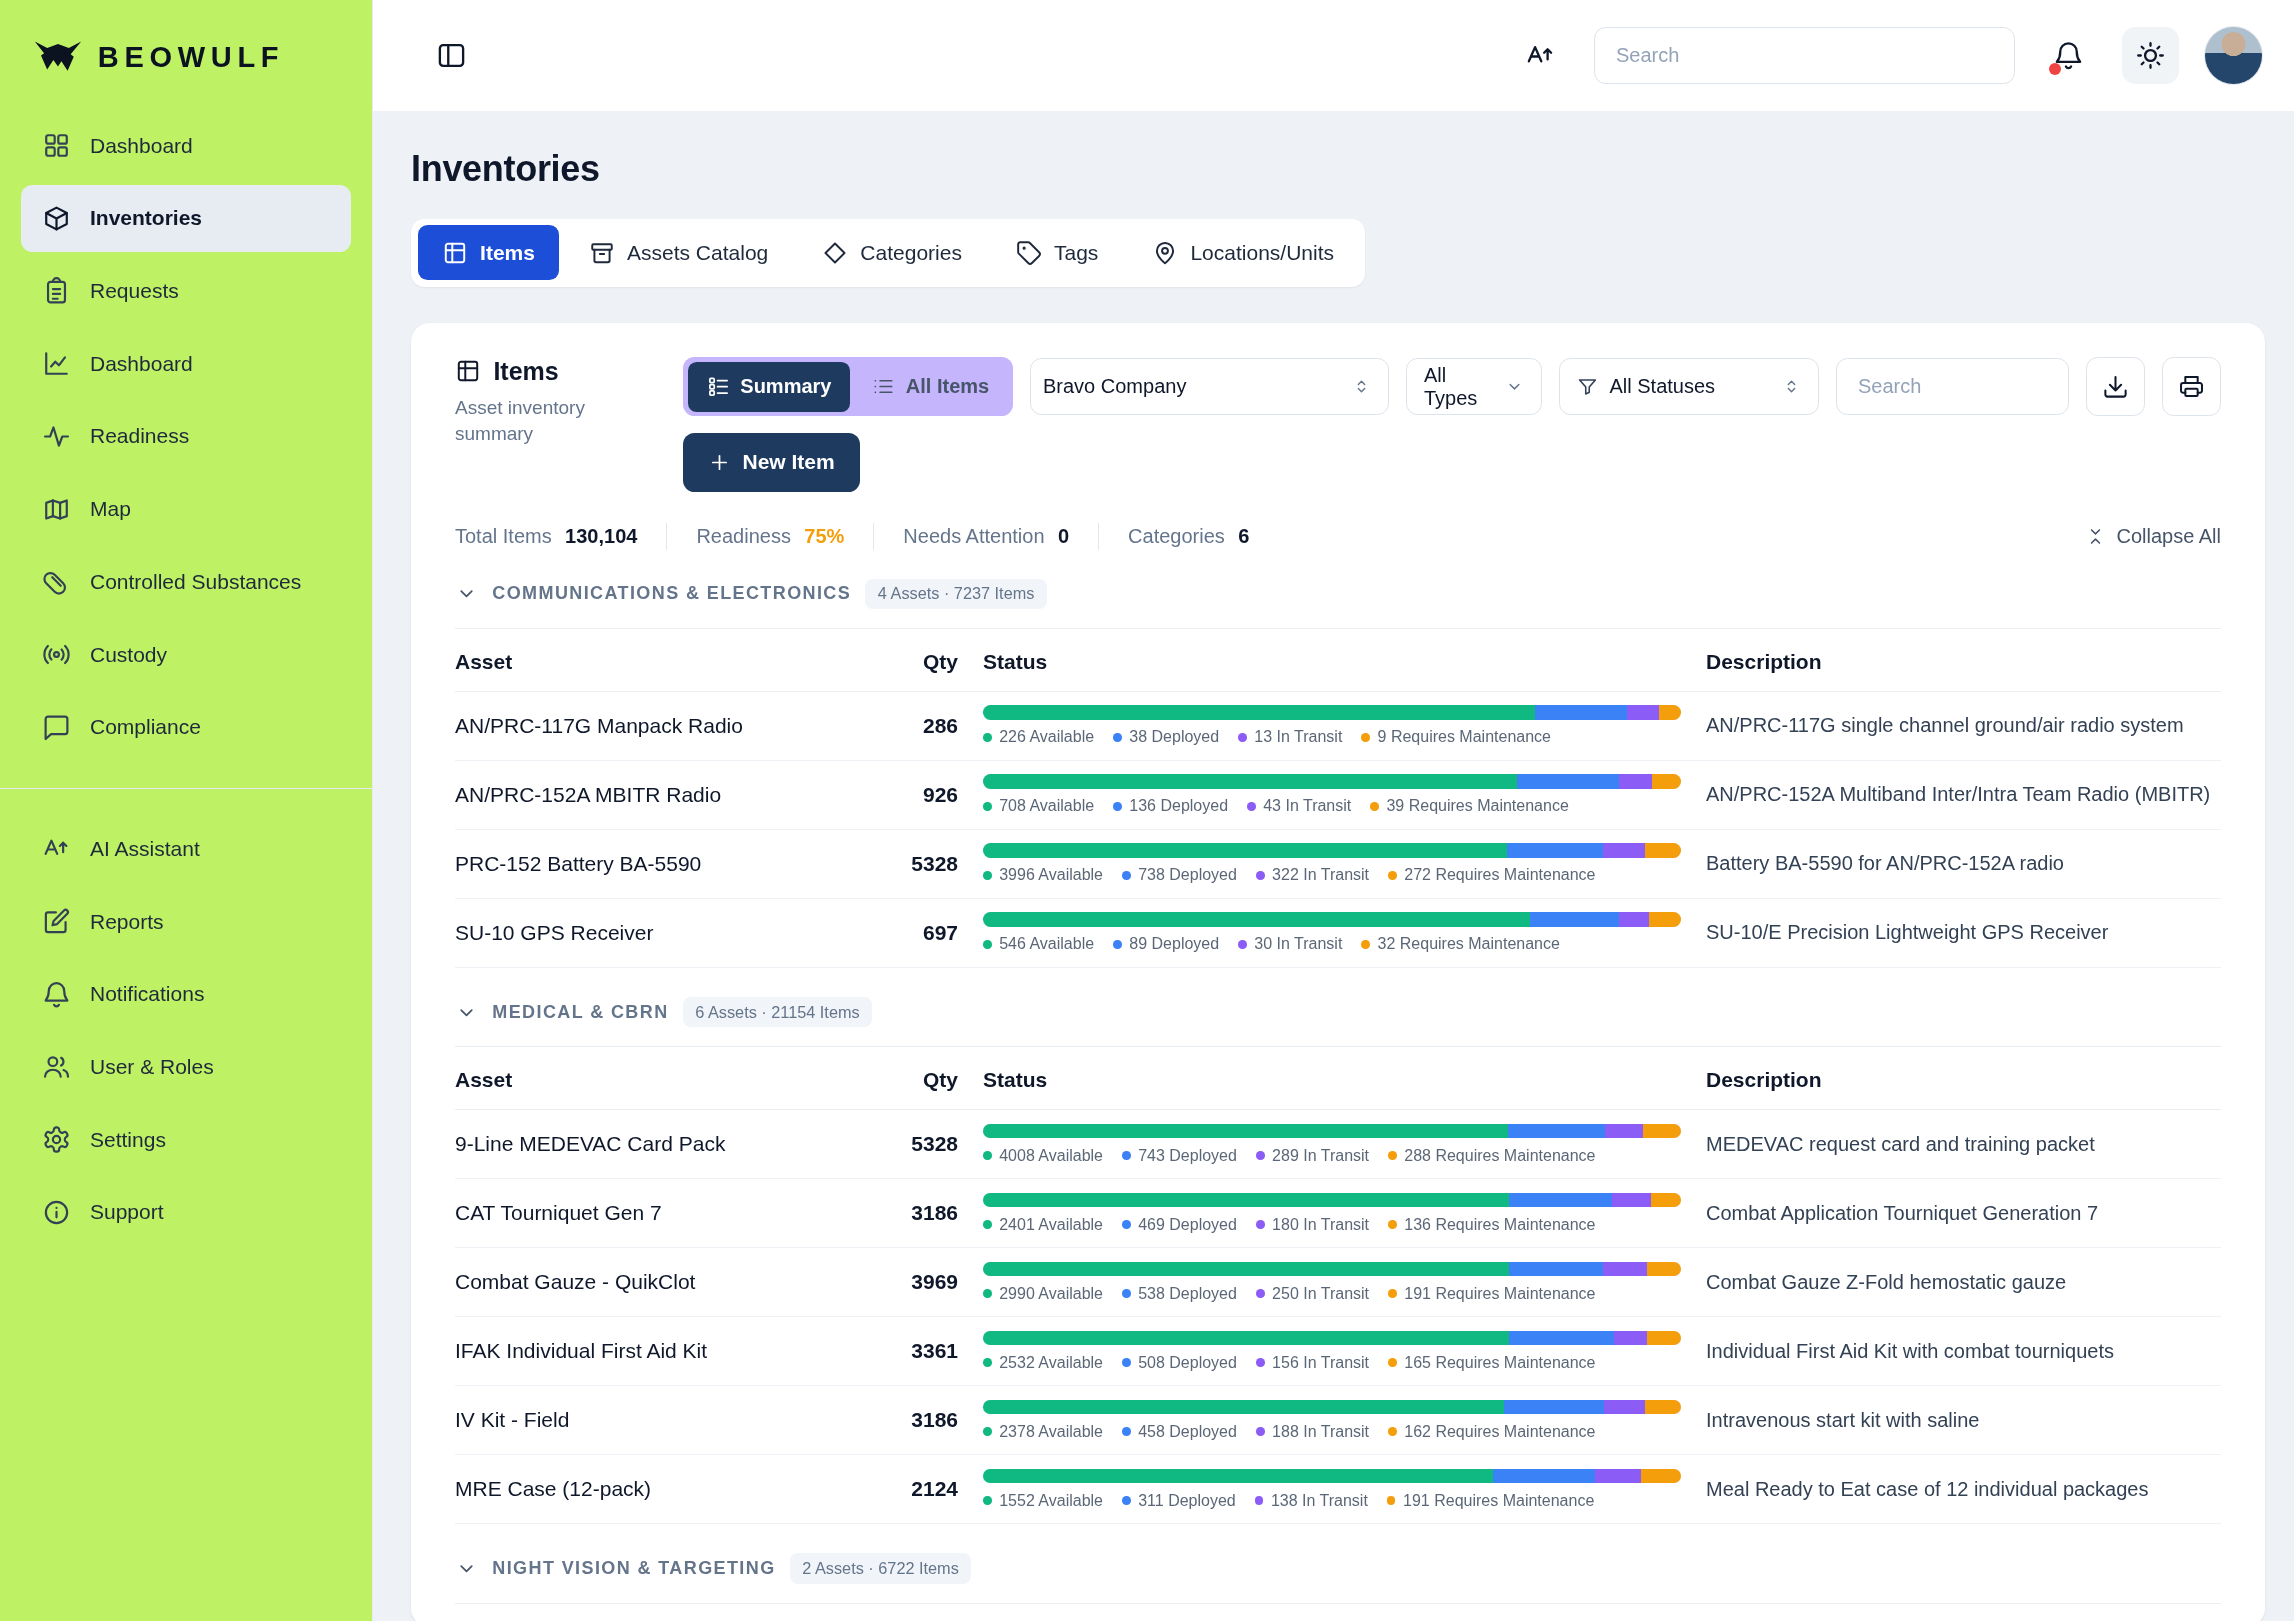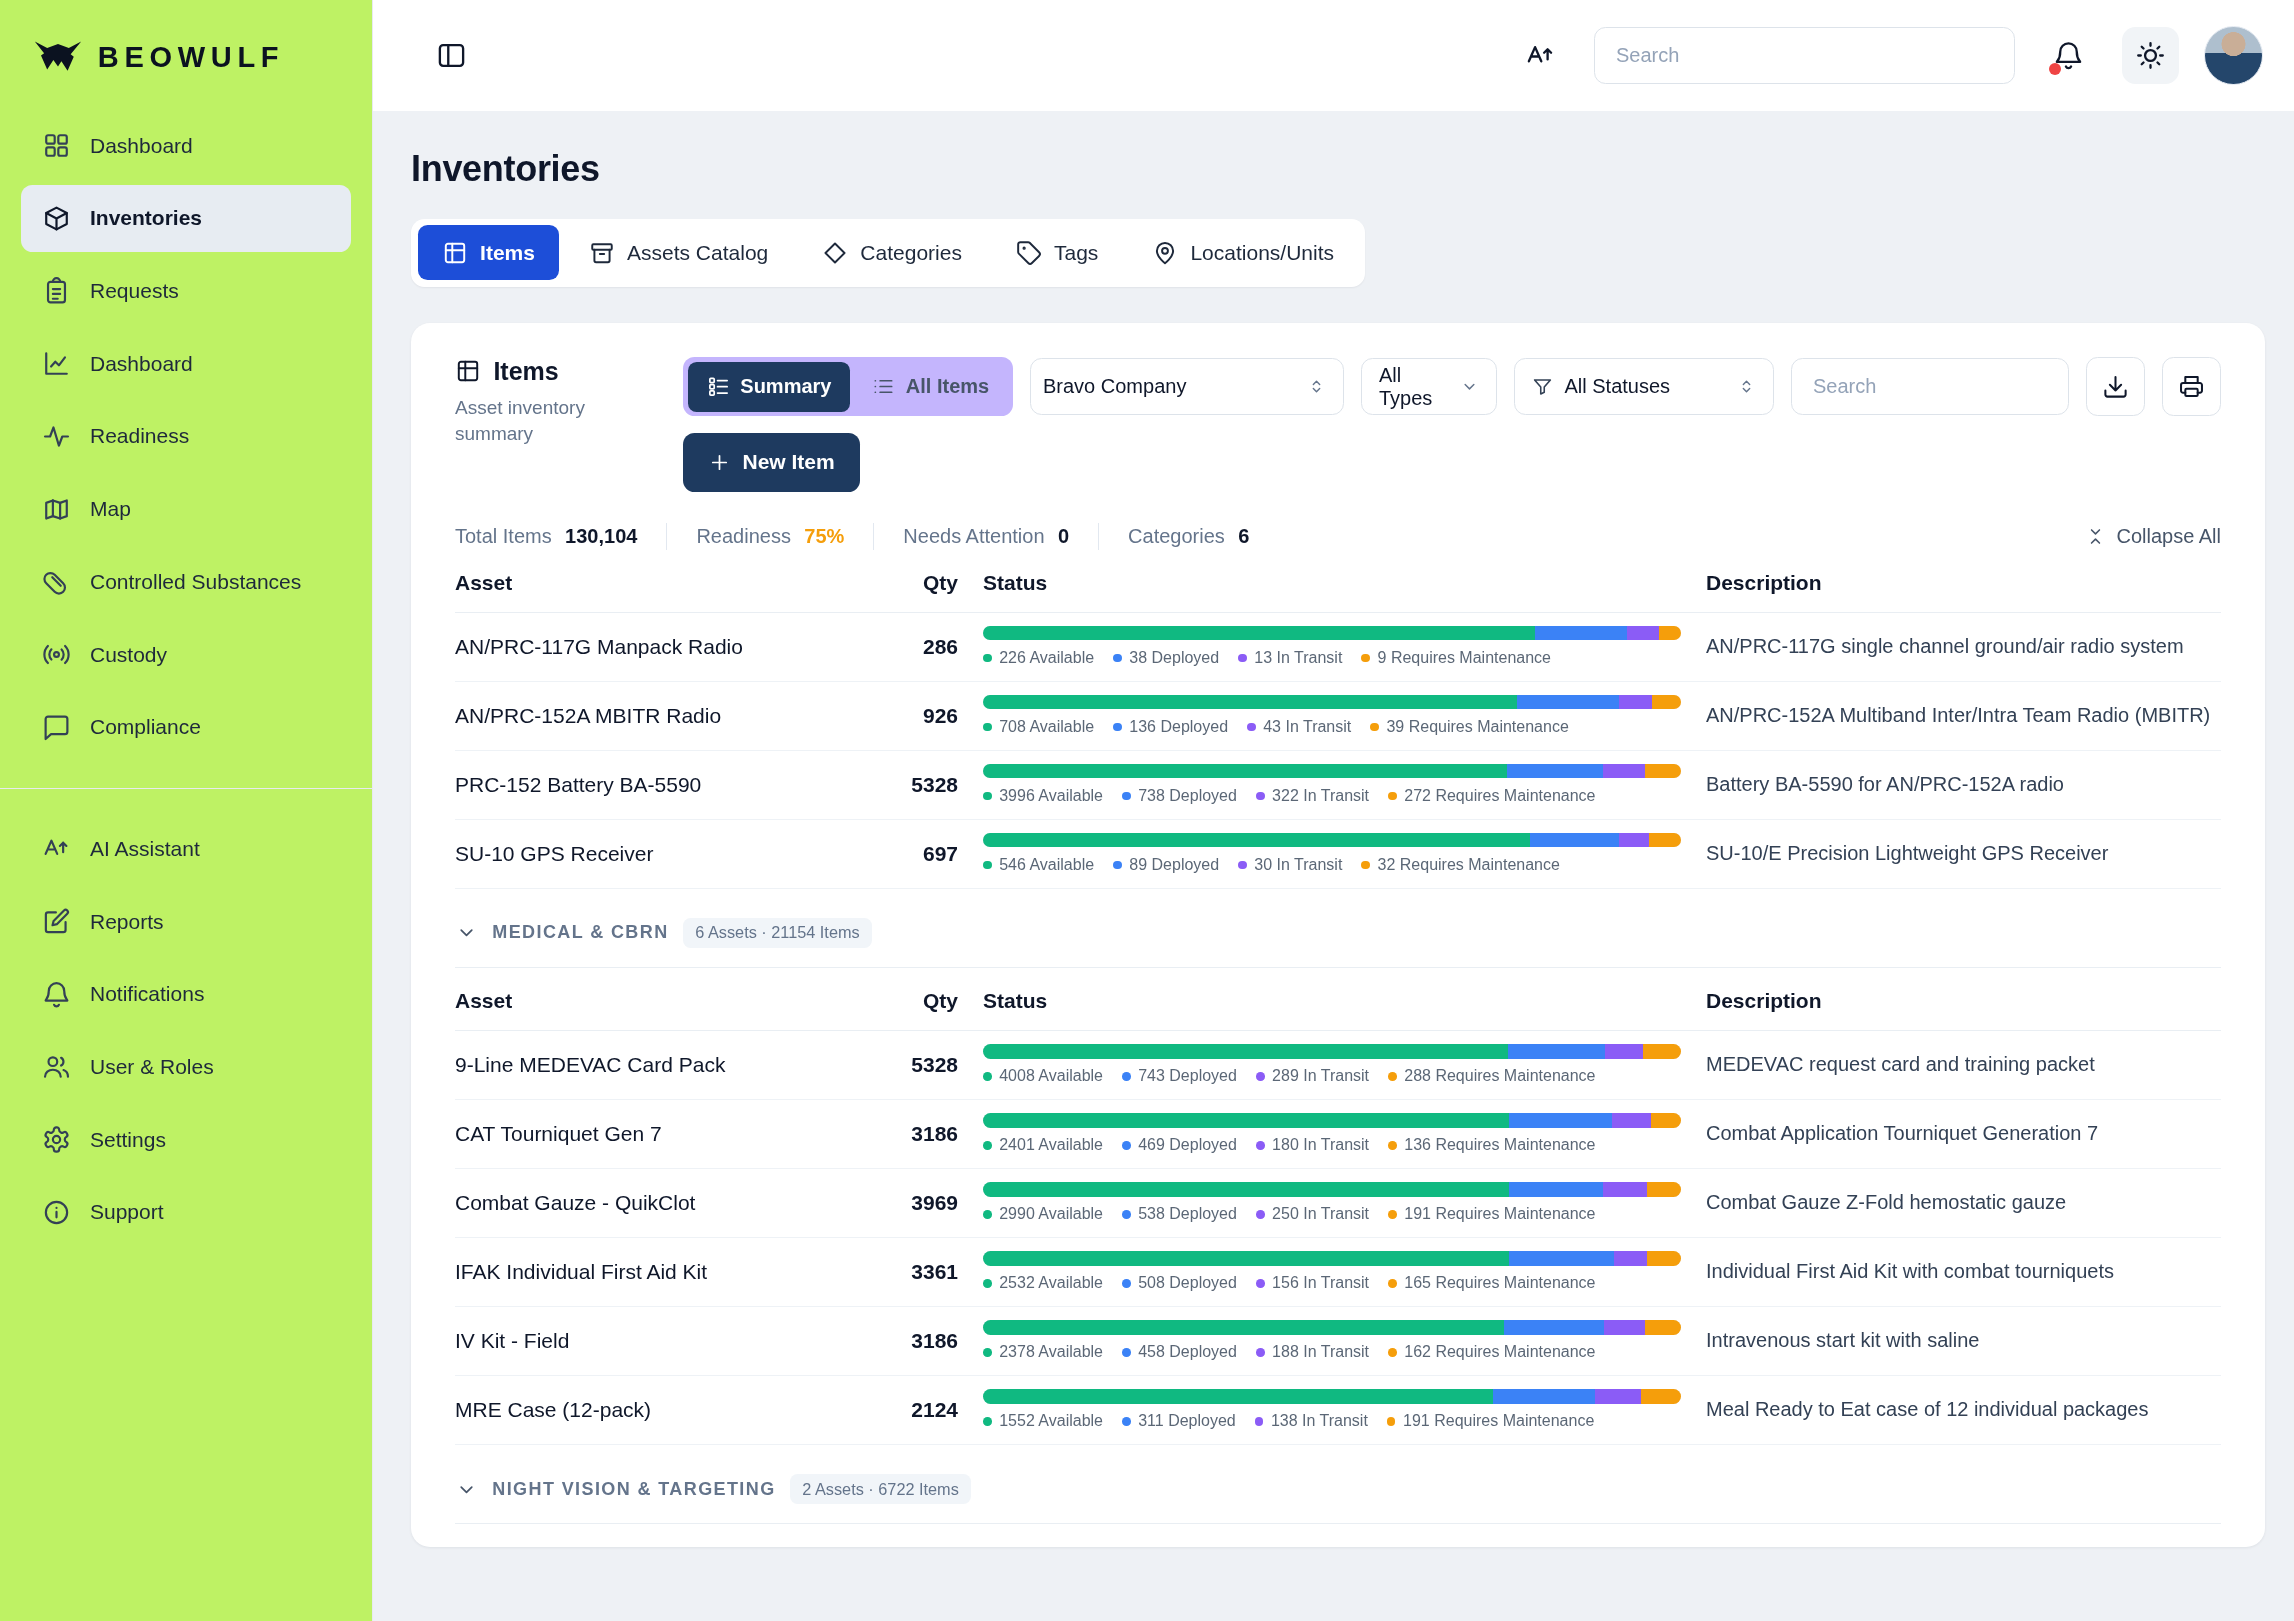--- a/index.html
+++ b/index.html
@@ -64,21 +64,21 @@
   .head-controls { flex:1; min-width:0; display:flex; flex-direction:column; gap:16.3px; }
   .ctrl-row { display:flex; align-items:center; gap:17px; }
   .segmented { display:inline-flex; background:#c4b5fd; border-radius:11.5px; padding:4.8px; gap:2.9px; flex:none; }
   .seg-btn { display:flex; align-items:center; gap:10.5px; height:50px; padding:0 19px; border:none; border-radius:8.6px; background:transparent; color:#475569; font-size:20px; font-weight:600; cursor:pointer; }
   .seg-btn.active { background:var(--navy,#1e3a5f); color:#fff; }
   .seg-icon { width:23px; height:23px; }
   .select { display:flex; align-items:center; justify-content:space-between; gap:13.4px; height:57px; border:1px solid #dde3ea; border-radius:11.5px; padding:0 17px; font-size:20px; background:#fff; cursor:pointer; flex:none; }
   .select .chevrons { width:19px; height:19px; color:#64748b; }
   .select-left { display:flex; align-items:center; gap:11.5px; }
   .select-left > span[data-name$="-icon"] { width:21px; height:21px; color:#334155; }
-  .w-company { width:314px;padding-left:12px; }
+  .w-company { width:359px;padding-left:12px; }
   .w-type { width:136px; }
   .w-status { width:260px; }
   .search-box.panel { width:363px; flex:0 1 363px; }
   .sq-btn { width:59px; height:59px; flex:none; border:1px solid #dde3ea; border-radius:11.5px; background:#fff; display:flex; align-items:center; justify-content:center; color:#0f172a; cursor:pointer; }
   .sq-btn > span[data-name$="-icon"] { width:27px; height:27px; }
   .push-right { margin-left:auto; }
   .btn-navy { display:inline-flex; align-items:center; gap:11.5px; height:59px; padding:0 25px; background:var(--navy,#1e3a5f); color:#fff; border:none; border-radius:11.5px; font-size:21px; font-weight:600; cursor:pointer; width:fit-content; }
   .btn-navy > span[data-name$="-icon"] { width:23px; height:23px; }
 
   
@@ -495,20 +495,29 @@
                 <svg viewBox="0 0 24 24" fill="none" stroke="currentColor" stroke-width="1.8" stroke-linecap="round" stroke-linejoin="round">
                   <path d="M7.5 19.5L12 15l4.5 4.5M7.5 4.5L12 9l4.5-4.5"></path>
                 </svg>
               </span>
             <span data-name="collapse-all-label">Collapse All</span>
           </button>
         </div>
 
         <div data-name="sections">
             <div class="section" data-name="section-communications-electronics">
+    <div class="section-head" data-name="section-header">
+      <span class="chev" data-name="chevron-down-icon">
+                  <svg viewBox="0 0 24 24" fill="none" stroke="currentColor" stroke-width="1.8" stroke-linecap="round" stroke-linejoin="round">
+                    <path d="M6.5 9.5l5.5 5.5 5.5-5.5"></path>
+                  </svg>
+                </span>
+      <span class="section-title" data-name="section-title">COMMUNICATIONS &amp; ELECTRONICS</span>
+      <span class="section-badge" data-name="section-badge">4 Assets · 7237 Items</span>
+    </div>
     <div class="section-body" data-name="section-body">
       <div class="thead grid-cols" data-name="table-header">
         <span class="th th-asset" data-name="column-header-asset">Asset</span>
         <span class="th th-qty" data-name="column-header-qty">Qty</span>
         <span class="th th-status" data-name="column-header-status">Status</span>
         <span class="th th-desc" data-name="column-header-description">Description</span>
       </div>
       <div class="rows" data-name="table-rows">
                   <div class="trow grid-cols" data-name="table-row">
     <span class="td td-asset" data-name="asset-name">AN/PRC-117G Manpack Radio</span>

